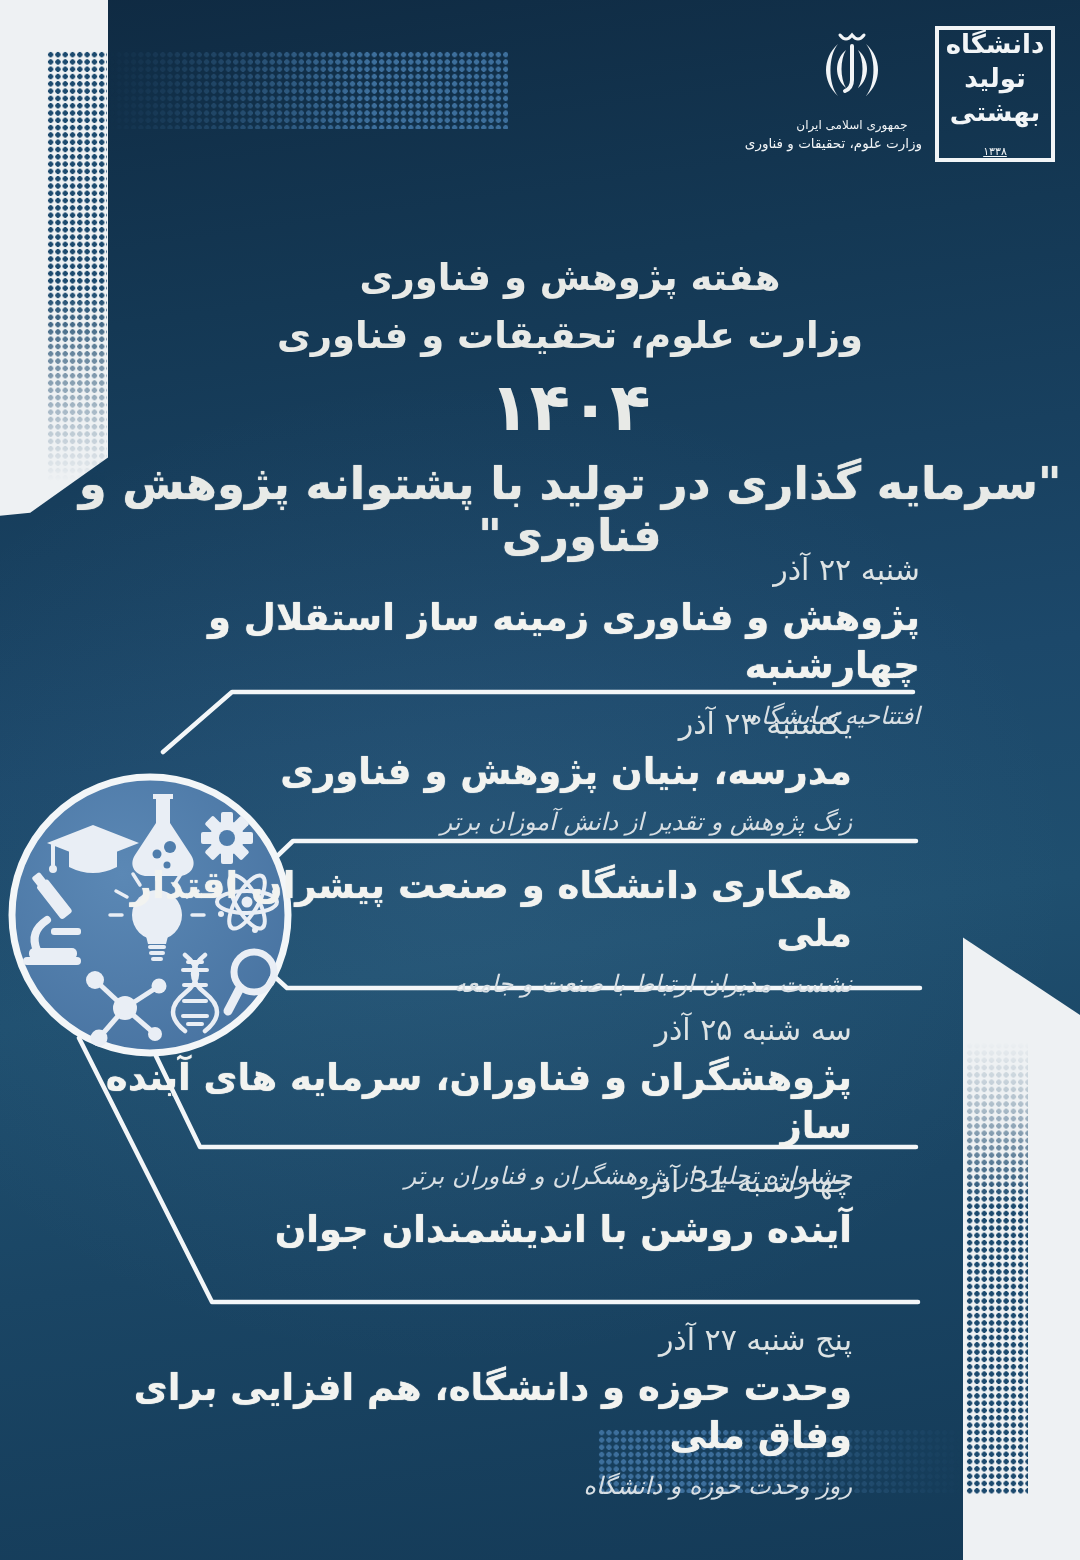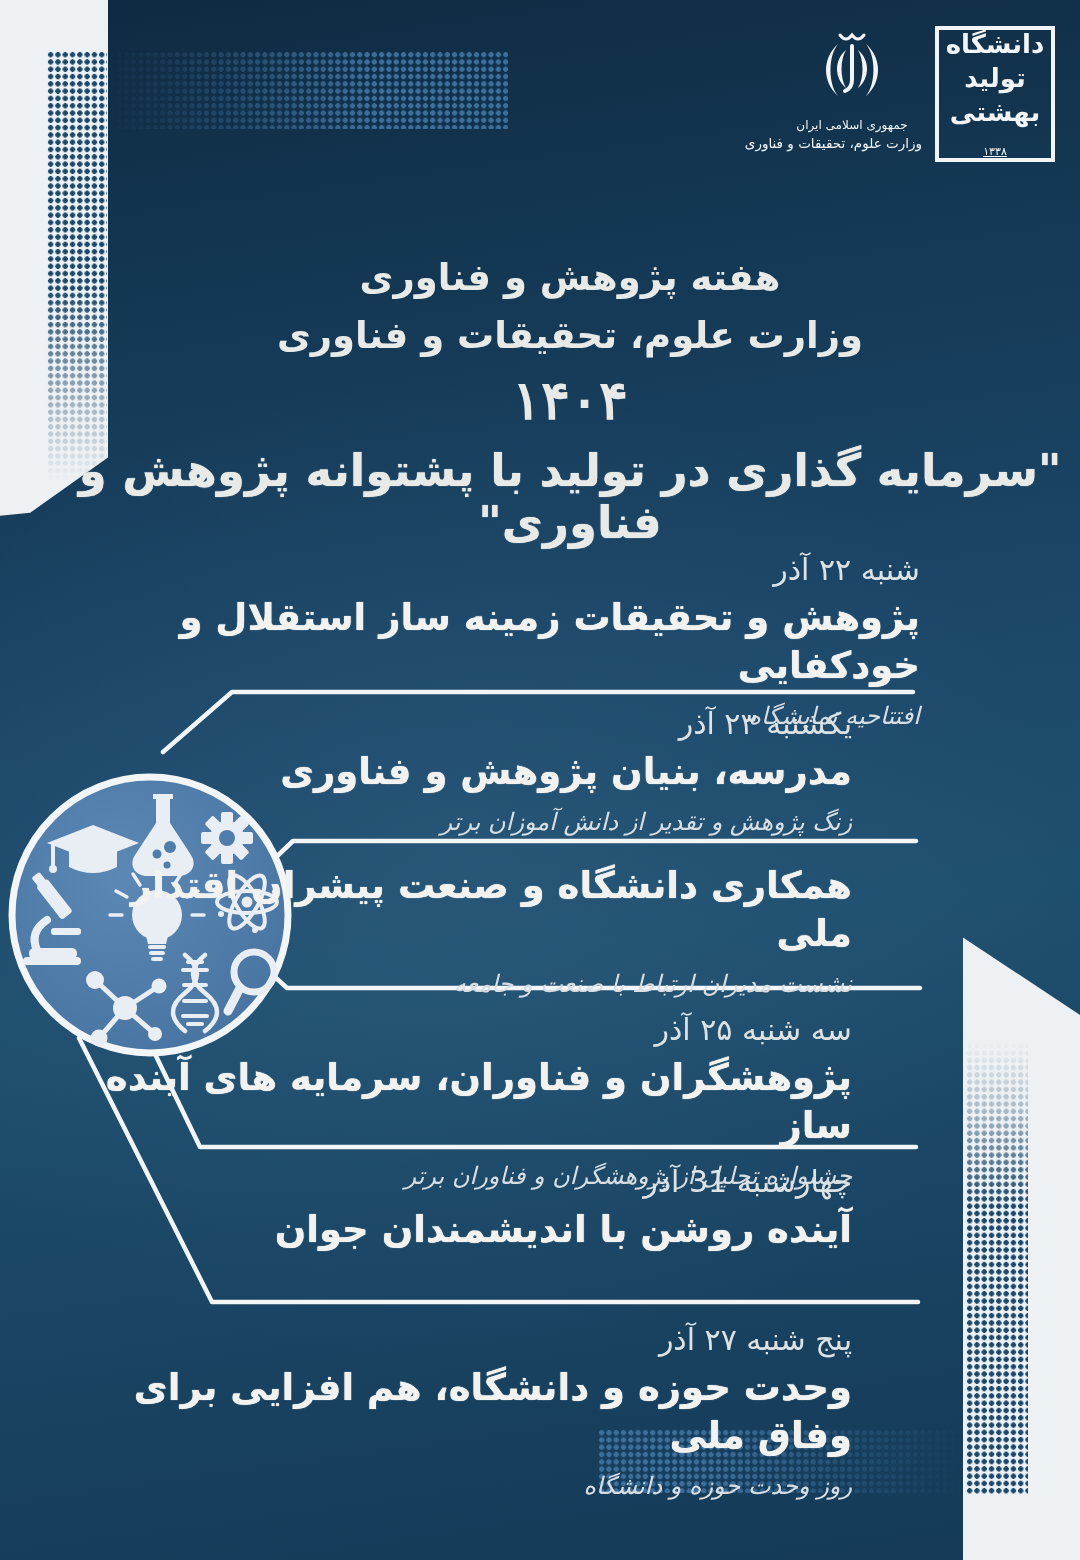--- a/index.html
+++ b/index.html
@@ -61,21 +61,21 @@
     display:flex; flex-direction:column; align-items:center; justify-content:space-between;
     color:#f2f5f7; text-align:center;
   }
   .unibox .w{font-size:26px; font-weight:bold; line-height:1.08;}
   .unibox .yr{font-size:11px; margin-top:13px; letter-spacing:1px;text-decoration:underline;}
 
   
   .titleblock{left:70px; top:216px; width:1000px; text-align:center; color:#e8eae7;margin-top:36px;}
   .titleblock .t1{font-size:37px; font-weight:bold; line-height:1.4;}
   .titleblock .t2{font-size:37px; font-weight:bold; line-height:1.4; margin-top:6px;}
-  .titleblock .t3{font-size:54px; font-weight:bold; margin-top:10px; line-height:1.1;font-family:Liberation Serif, serif;}
+  .titleblock .t3{font-size:66px; font-weight:bold; margin-top:10px; line-height:1.1;}
   .titleblock .t4{font-size:45px; font-weight:bold; margin-top:14px; line-height:1.15;
                   text-shadow:0 0 1px #e8eae7;}
 
   
   .entry{left:60px; right:228px; text-align:right; color:#e8eae7;}
   .entry .date{font-size:30px; color:#dde3e4; line-height:1.2;}
   .entry .etitle{font-size:37px; font-weight:bold; color:#f2f3f0; line-height:1.3; margin-top:6px;
                  text-shadow:0 0 1px #f2f3f0;}
   .entry .esub{font-size:24px; color:#d8dfe4; line-height:1.3; margin-top:11px; padding-left:250px;font-style:italic;}
   .e1{right:160px;} .e1 .esub{padding-left:330px;}
@@ -234,21 +234,21 @@
 
   <div class="abs titleblock">
     <div class="t1">هفته پژوهش و فناوری</div>
     <div class="t2">وزارت علوم، تحقیقات و فناوری</div>
     <div class="t3">۱۴۰۴</div>
     <div class="t4">"سرمایه گذاری در تولید با پشتوانه پژوهش و فناوری"</div>
   </div>
 
   <div class="abs entry e1">
     <div class="date">شنبه ۲۲ آذر</div>
-    <div class="etitle">پژوهش و تحقیقات زمینه ساز استقلال و خودکفایی</div>
+    <div class="etitle">پژوهش و فناوری زمینه ساز استقلال و چهارشنبه</div>
     <div class="esub">افتتاحیه نمایشگاه</div>
   </div>
   <div class="abs entry e2">
     <div class="date">یکشنبه ۲۳ آذر</div>
     <div class="etitle">مدرسه، بنیان پژوهش و فناوری</div>
     <div class="esub">زنگ پژوهش و تقدیر از دانش آموزان برتر</div>
   </div>
   <div class="abs entry e3">
     <div class="etitle">همکاری دانشگاه و صنعت پیشران اقتدار ملی</div>
     <div class="esub">نشست مدیران ارتباط با صنعت و جامعه</div>

